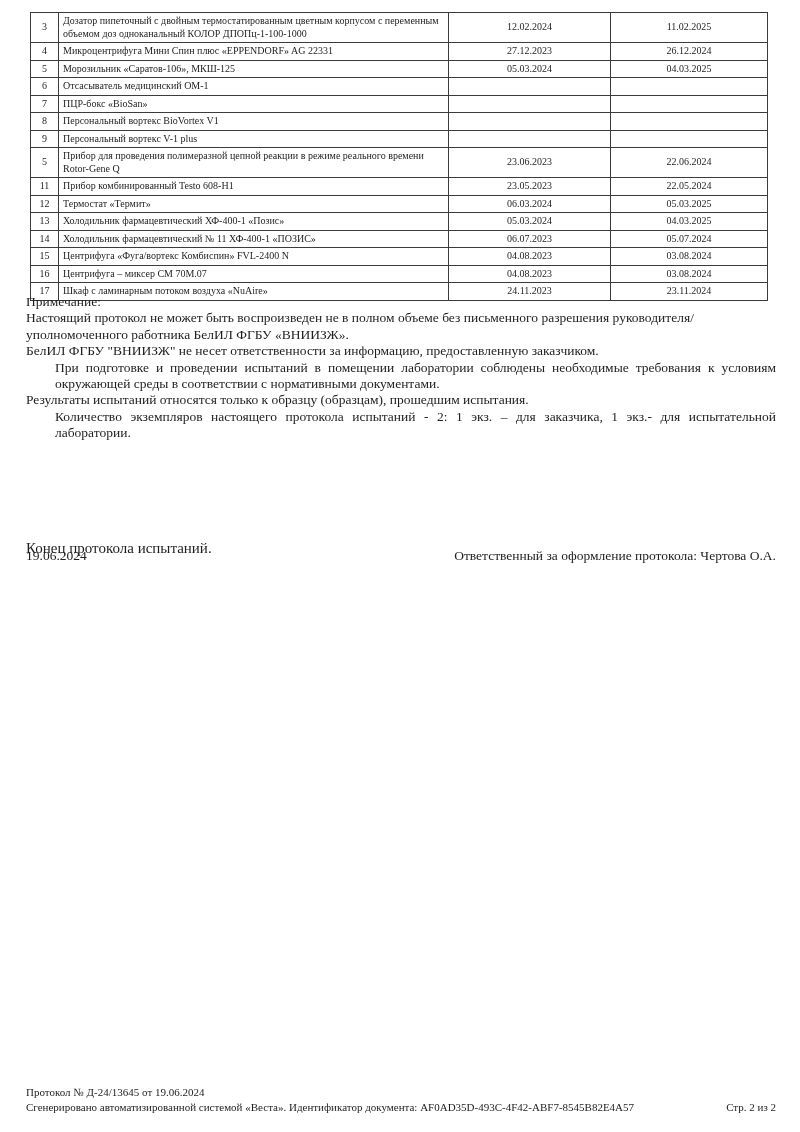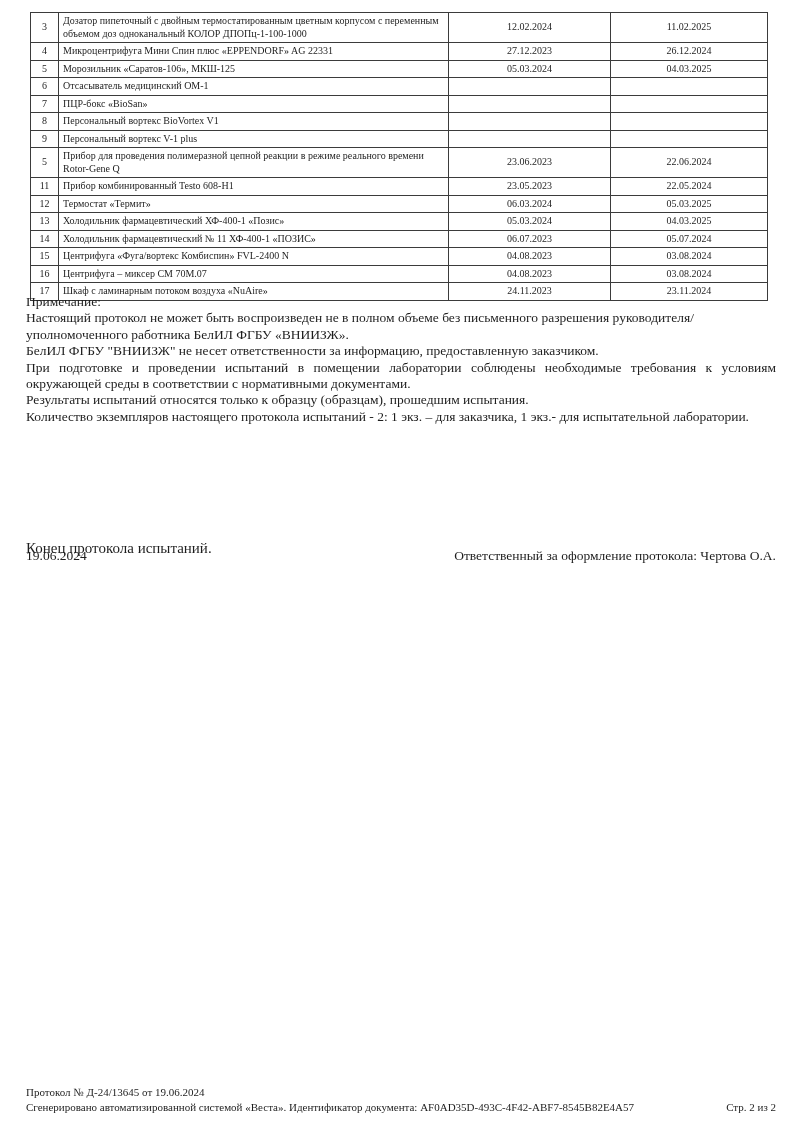--- a/index.html
+++ b/index.html
@@ -39,21 +39,21 @@
   .notes {
     position: absolute;
     left: 26px;
     top: 294px;
     width: 750px;
     font-size: 13.5px;
     line-height: 16.4px;
   }
   .notes .heading { text-align: left; }
   .para { text-align: left; }
-  .para.justify { text-align: justify; }
+  .para.justify { text-align: justify; margin-left: 29px; }
   .para.bold { font-weight: normal; }
 
   
   .sign-row {
     position: absolute;
     left: 26px;
     top: 502px;
     width: 750px;
     display: flex;
     justify-content: space-between;

